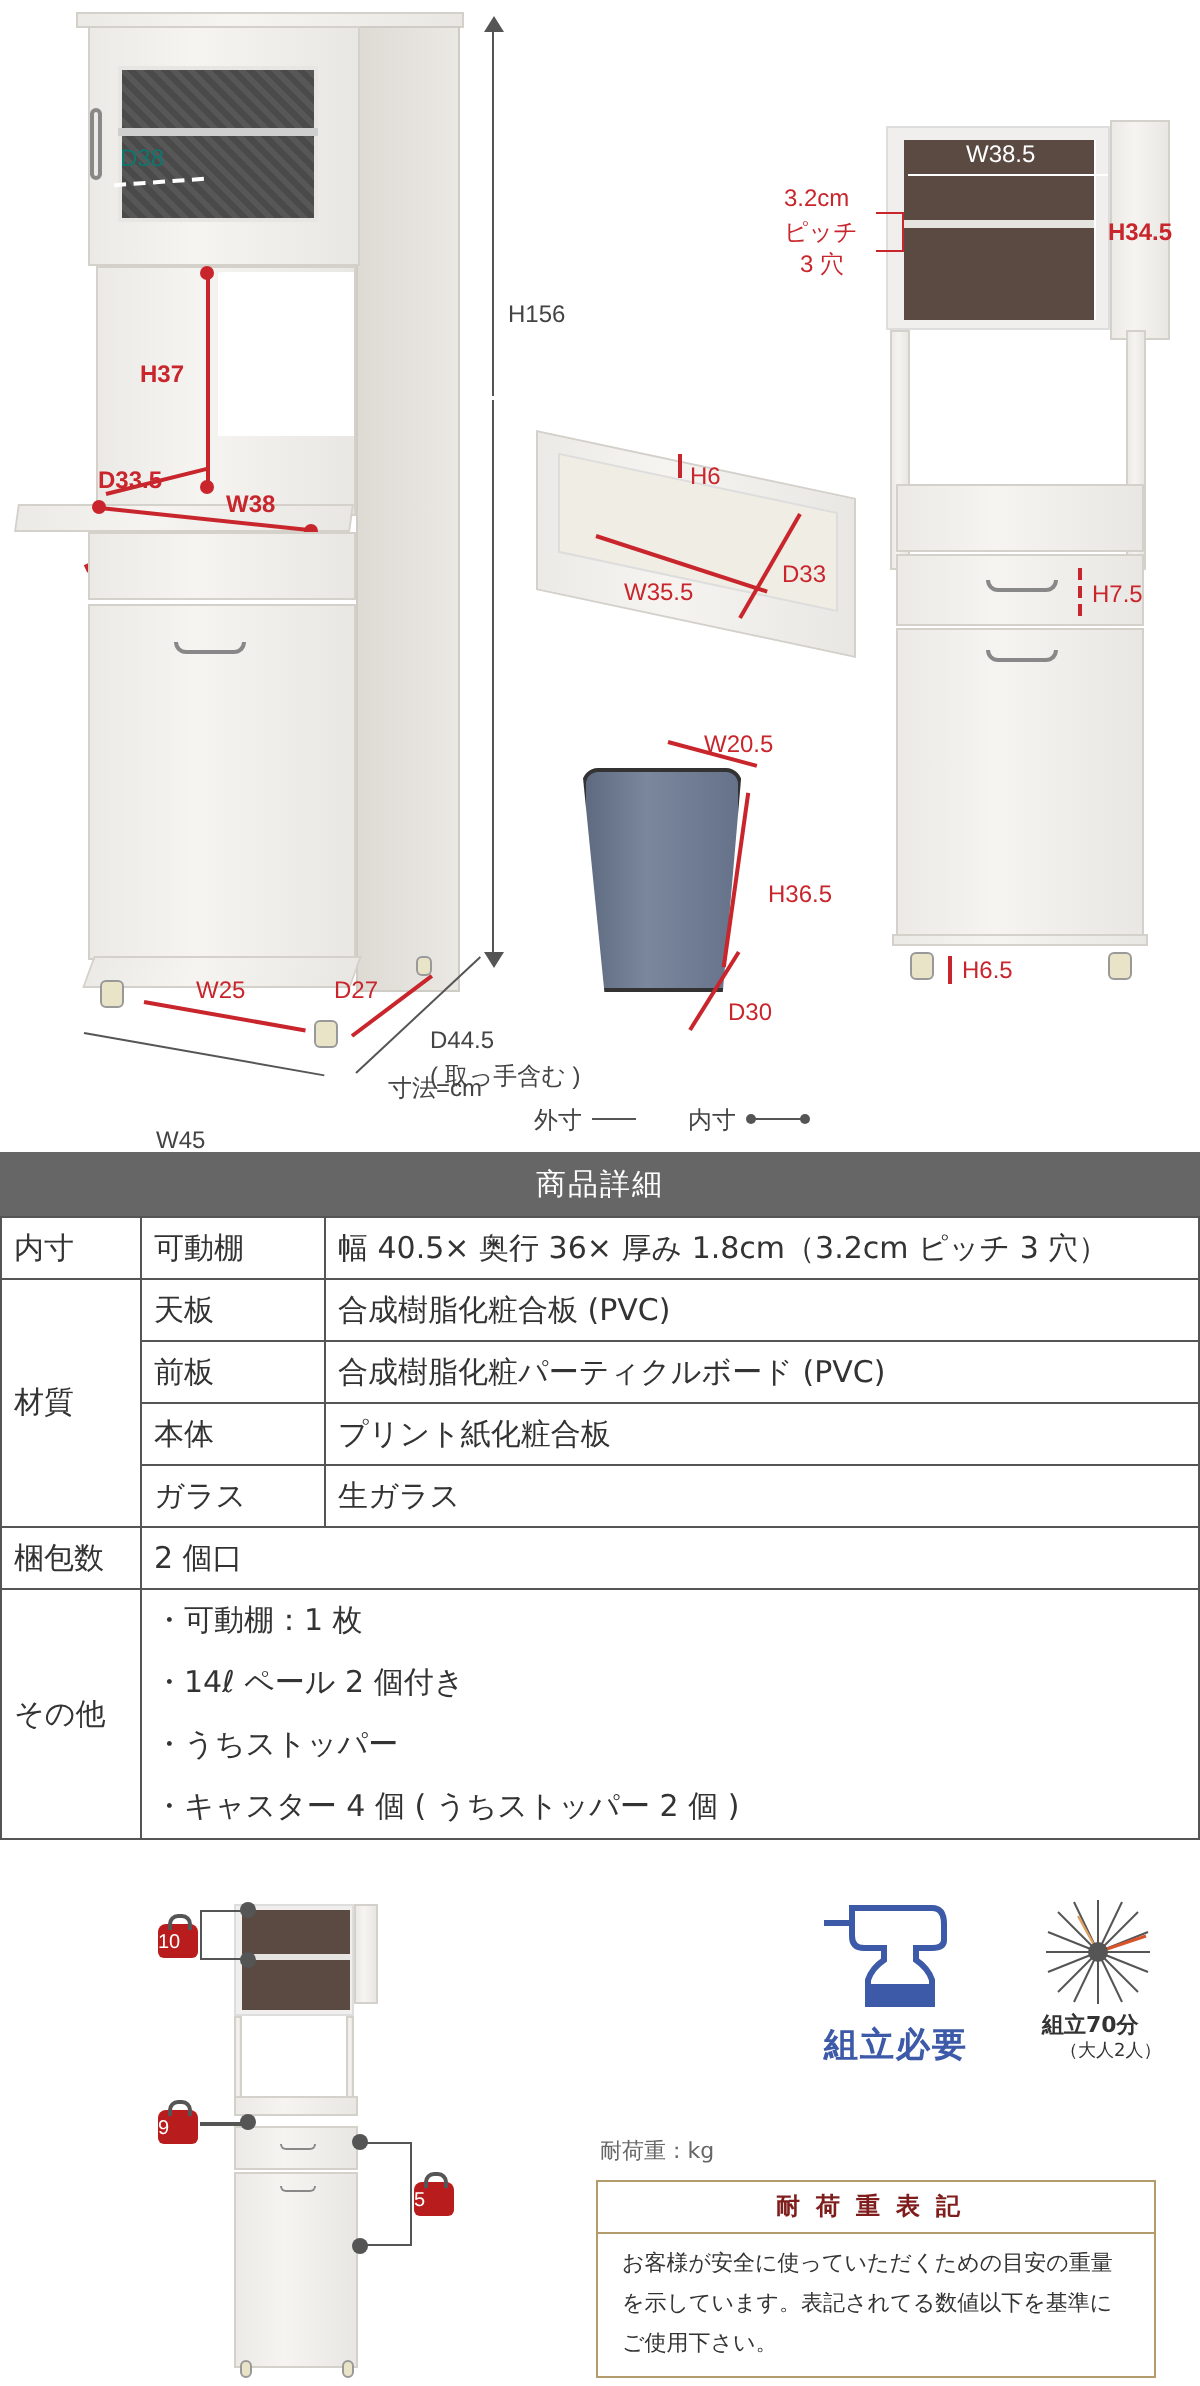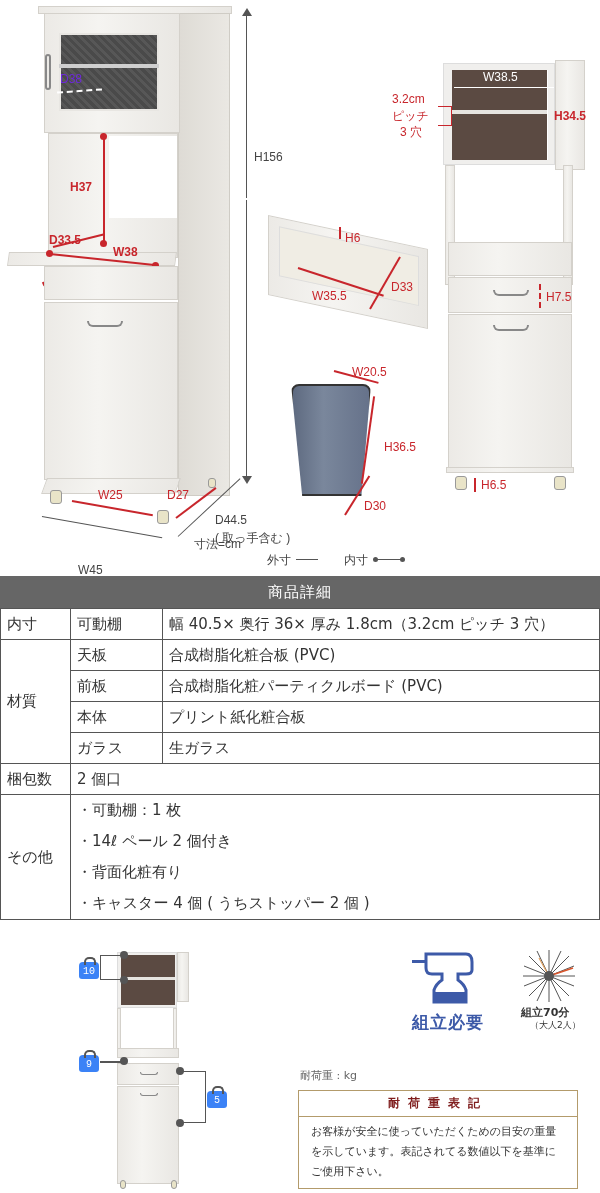--- a/index.html
+++ b/index.html
@@ -26,38 +26,38 @@
   table.spec { position: absolute; left: 0; top: 608px; width: 600px; border-collapse: collapse; font-size: 15px; color: #333; }
   table.spec td { border: 1.5px solid #555; padding: 0 6px; height: 31px; vertical-align: middle; white-space: nowrap; }
   table.spec td.c1 { width: 70px; }
   table.spec td.c2 { width: 92px; }
   table.spec .bul { line-height: 31px; }
 
   .notice { position: absolute; left: 298px; top: 1090px; width: 280px; border: 1.5px solid #b39b6b; }
   .notice-title { text-align: center; font-size: 12px; font-weight: bold; letter-spacing: 8px; padding: 4px 0; border-bottom: 1.5px solid #b39b6b; color: #7f1d1d; }
   .notice-body { font-size: 11px; line-height: 20px; padding: 5px 10px 6px 12px; color: #333; }
 
-  .weight-icon { position: absolute; width: 20px; height: 17px; background: #3b82f6; border-radius: 4px 4px 3px 3px; color: #fff; font-size: 10px; text-align: center; line-height: 19px; font-family: Liberation Mono, monospace; }
+  .weight-icon { position: absolute; width: 20px; height: 17px; background: #b91c1c; border-radius: 4px 4px 3px 3px; color: #fff; font-size: 10px; line-height: 19px; font-family: Liberation Sans, sans-serif; }
   .weight-icon::before { content: ""; position: absolute; left: 5px; top: -5px; width: 8px; height: 6px; border: 2px solid #555; border-bottom: none; border-radius: 5px 5px 0 0; }
 </style>
 </head>
 <body>
 
 <div>
 
   <div class="abs wood" style="left:38px;top:6px;width:194px;height:8px;"></div>
 
   <div class="abs wood-dark" style="left:178px;top:13px;width:52px;height:483px;"></div>
 
   <div class="abs wood" style="left:44px;top:13px;width:136px;height:120px;">
     <div class="abs glass" style="left:14px;top:19px;width:100px;height:78px;"></div>
     <div class="abs" style="left:14px;top:50px;width:100px;height:4px;background:#cfcfcf;"></div>
     <div class="handle" style="left:0px;top:40px;width:6px;height:36px;border:2px solid #888;border-radius:3px;"></div>
   </div>
-  <div class="dimtxt" style="left:60px;top:72px;color:#6d28d9;">D38</div>
+  <div class="dimtxt" style="left:60px;top:72px;color:#0f766e;">D38</div>
   <div class="abs" style="left:57px;top:90px;width:45px;border-top:2px dashed #fff;transform:rotate(-4deg);"></div>
 
   <div class="abs wood" style="left:48px;top:133px;width:130px;height:125px;">
     <div class="abs" style="left:60px;top:2px;width:68px;height:82px;background:#fff;"></div>
   </div>
   <div class="redline" style="left:103px;top:137px;width:2px;height:108px;"></div>
   <div class="rdot" style="left:100px;top:133px;"></div>
   <div class="dimtxt red" style="left:70px;top:180px;font-weight:bold;">H37</div>
 
   <div class="abs wood" style="left:8px;top:252px;width:168px;height:14px;transform:skewX(-8deg);"></div>
@@ -194,21 +194,21 @@
   </tr>
   <tr>
     <td class="c1">梱包数</td>
     <td colspan="2">2 個口</td>
   </tr>
   <tr>
     <td class="c1">その他</td>
     <td colspan="2" style="padding:0 6px;">
       <div class="bul">・可動棚：1 枚</div>
       <div class="bul">・14ℓ ペール 2 個付き</div>
-      <div class="bul">・背面化粧有り</div>
+      <div class="bul">・うちストッパー</div>
       <div class="bul">・キャスター 4 個 ( うちストッパー 2 個 )</div>
     </td>
   </tr>
 </tbody>
   </table>
 
 <div>
   <div class="abs" style="left:117px;top:952px;width:60px;height:56px;background:#f0efed;border:1px solid #ddd;">
     <div class="abs darkwood" style="left:3px;top:2px;width:54px;height:50px;"></div>
     <div class="abs" style="left:3px;top:24px;width:54px;height:3px;background:#e6e4e0;"></div>

